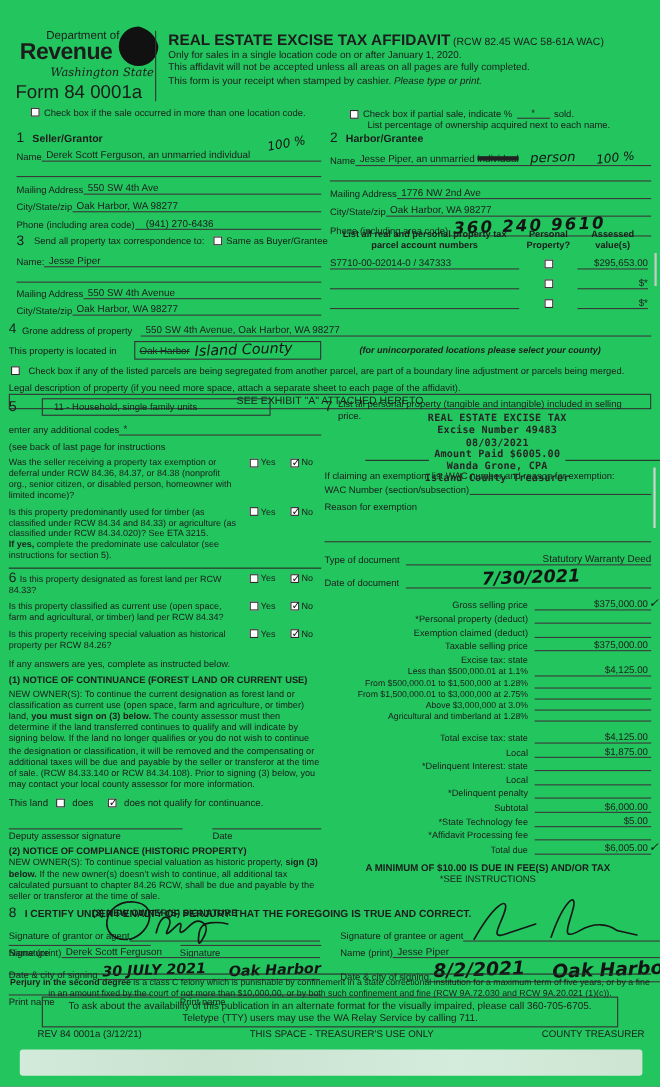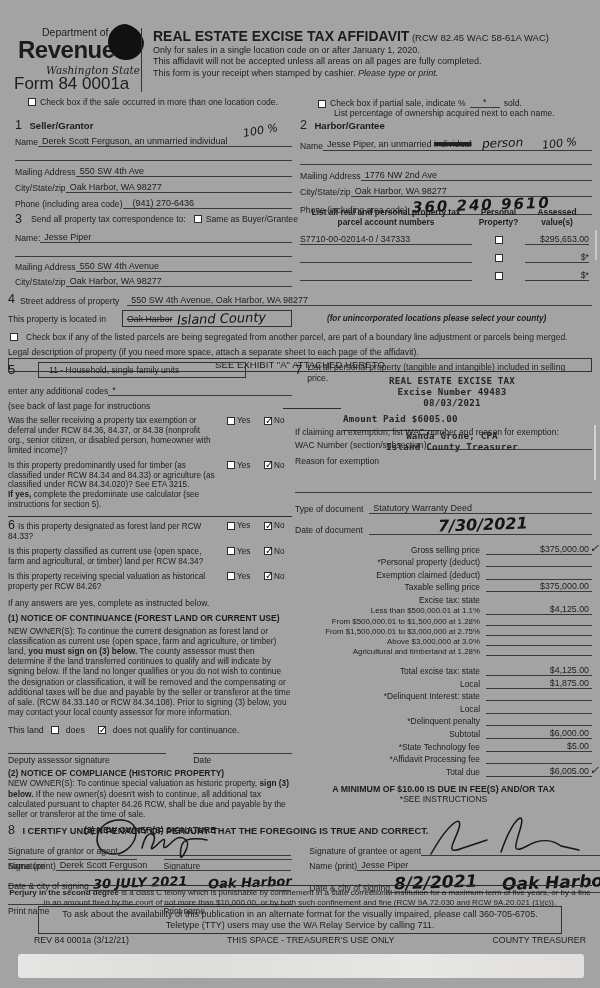--- a/index.html
+++ b/index.html
@@ -1,19 +1,19 @@
 <!DOCTYPE html>
 <html><head>
 <meta charset="utf-8">
 <style>
   * { margin:0; padding:0; box-sizing:border-box; }
   html,body { background:#888; }
   .page {
     position:relative; width:600px; height:988px; margin:0 auto;
-    background:#a3a3a3; color:#1c1c1c; overflow:hidden;
+    background:#22c55e; color:#1c1c1c; overflow:hidden;
     font-family:"Liberation Sans", sans-serif; font-size:8.8px;
   }
   .abs { position:absolute; }
   .b { font-weight:bold; }
   .i { font-style:italic; }
   .u { border-bottom:1px solid #3a3a3a; }
   .num { font-size:12.5px; margin-right:5px; }
   .hd { font-weight:bold; font-size:9.6px; }
   .frow { display:flex; align-items:flex-end; }
   .fu { flex:1; border-bottom:1px solid #3a3a3a; padding-left:4px; font-size:9px; white-space:nowrap; }
@@ -25,41 +25,41 @@
   .strike { text-decoration:line-through; text-decoration-color:#222; }
   .yn { display:flex; align-items:center; gap:2px; margin-left:9px; flex:none; width:28px; }
   .ynl { font-size:8.2px; }
   .qrow { display:flex; align-items:flex-start; margin-top:5px; }
   .qtxt { width:214px; font-size:8.2px; line-height:9.9px; }
   .para { font-size:8.3px; line-height:10.2px; margin-top:3px; }
   .ntitle { font-weight:bold; font-size:8.5px; margin-top:5px; }
   .sigrow { display:flex; gap:27px;align-items:center; }
   .sigcol { flex:1; border-top:1px solid #3a3a3a; padding-top:1px; font-size:8.6px; }
   .stamp { font-family:"DejaVu Sans Mono", monospace; font-weight:bold; color:#262626; text-align:center; line-height:10.8px; font-size:9.2px; letter-spacing:0.2px; }
-  .stampline { display:flex; align-items:flex-start; justify-content:center; gap:5px;flex-direction:column; }
+  .stampline { display:flex; align-items:flex-end; justify-content:center; gap:5px; }
   .stampline .dash { height:1px; background:#2b2b2b; flex:none; }
   .mrow { display:flex; align-items:flex-end; height:12.6px; position:relative; }
   .mrow.small { height:10.3px; }
   .mrow.gap { margin-top:7px; }
   .mlabel { flex:1; text-align:right; padding-right:6px; font-size:8.4px; white-space:nowrap; }
   .mrow.small .mlabel { font-size:7.9px; }
   .mval { width:106px; border-bottom:1px solid #3a3a3a; text-align:right; font-size:8.8px; padding-right:3px; height:11px; }
   .mval.noline { border-bottom:none; }
   .tick { position:absolute; right:-7px; bottom:0; font-size:11px; font-style:italic; color:#111; }
   svg.sig { overflow:visible; position:absolute; }
   svg.sig path { fill:none; stroke:#161616; stroke-width:1.5; stroke-linecap:round; }
 </style>
 </head>
 <body>
 
 <div class="page">
 
   <div class="abs" style="left:18px; top:26px; width:130px;">
     <div style="padding-left:24px; font-size:10.5px;">Department of</div>
-    <div style="font-size:24px; font-weight:bold; letter-spacing:-0.5px; margin-top:-2px;">Revenue</div>
+    <div style="font-size:21px; font-weight:bold; letter-spacing:-0.5px; margin-top:-2px;">Revenue</div>
     <div class="i" style="padding-left:28px; font-size:10.5px; font-family:'DejaVu Serif',serif;">Washington State</div>
     <svg class="abs" style="left:88px; top:-4px;" width="40" height="40" viewBox="0 0 40 40">
       <path d="M20 2 A18 18 0 1 0 38 20 C36 10 28 4 20 2 Z M20 8 C14 10 10 15 11 21 C17 18 23 14 27 9 C24 8 22 8 20 8 Z M29 14 C24 21 17 26 12 28 C15 33 22 34 27 30 C31 26 32 19 29 14 Z" fill="#111"></path>
     </svg>
   </div>
   <div class="abs" style="left:14px; top:74px; font-size:17px;">Form 84 0001a</div>
   <div class="abs" style="left:141px; top:28px; width:1px; height:64px; background:#333;"></div>
 
   <div class="abs" style="left:153px; top:28px; width:440px;">
     <div>
@@ -189,21 +189,21 @@
     <div style="display:flex; align-items:flex-end; margin-top:4px; height:14px;">
       <span class="u" style="width:172px; font-size:8.8px;"></span>
       <span style="width:53px; text-align:center;"><span class="cb"></span></span>
       <span class="u" style="width:64px; text-align:right; font-size:8.8px;">$*</span>
     </div>
   </div>
 
   <div class="abs" style="left:8px; top:292px; width:584px;">
     <div class="frow">
       <span class="num">4</span>
-      <span class="lbl" style="margin-right:8px;">Street address of property</span>
+      <span class="lbl" style="margin-right:8px;">Grone address of property</span>
       <span class="fu">550 SW 4th Avenue, Oak Harbor, WA 98277</span>
     </div>
     <div style="display:flex; align-items:center; margin-top:4px; gap:8px;">
       <span class="lbl">This property is located in</span>
       <span style="border:1px solid #333; width:170px; height:17px; margin-left:8px; display:flex; align-items:center; padding:0 4px; gap:5px;">
         <span class="strike" style="font-size:8.8px;">Oak Harbor</span>
         <span class="hand" style="font-size:13px;">Island County</span>
       </span>
       <span class="b i" style="font-size:8.2px;padding-left:27px;">(for unincorporated locations please select your county)</span>
     </div>
@@ -343,21 +343,21 @@
     </div>
 
     <div style="font-size:8.6px; margin-top:44px;">If claiming an exemption, list WAC number and reason for exemption:</div>
     <div class="frow" style="margin-top:3px;">
       <span class="lbl">WAC Number (section/subsection)</span>
       <span class="fu"></span>
     </div>
     <div style="font-size:8.6px; margin-top:6px;">Reason for exemption</div>
     <div class="u" style="margin-top:26px; height:1px;"></div>
 
-    <div class="frow" style="margin-top:10px;">
+    <div class="frow" style="margin-top:10px;text-align:right;">
       <span class="lbl">Type of document</span>
       <span class="fu" style="margin-left:6px;">Statutory Warranty Deed</span>
     </div>
     <div class="frow" style="margin-top:2px; height:19px;">
       <span class="lbl">Date of document</span>
       <span class="fu" style="margin-left:6px; text-align:center;"><span class="hand" style="font-size:16px; font-weight:bold;">7/30/2021</span></span>
     </div>
 
     <div style="margin-top:7px;">
         <div class="mrow">

